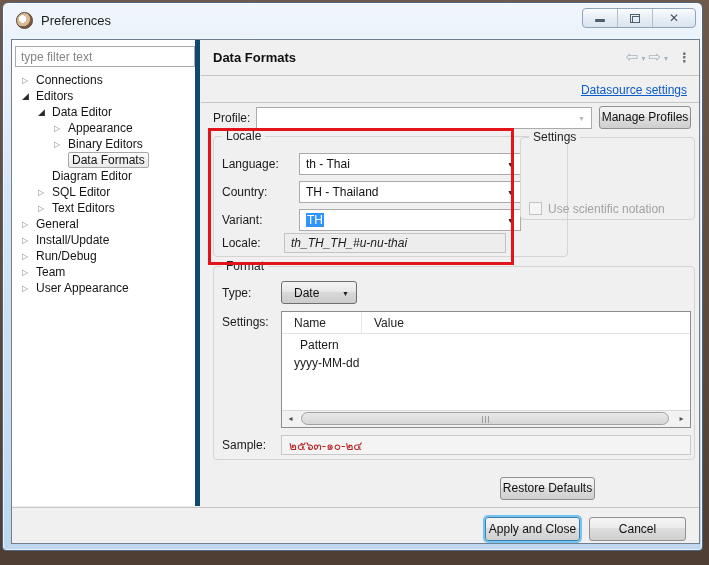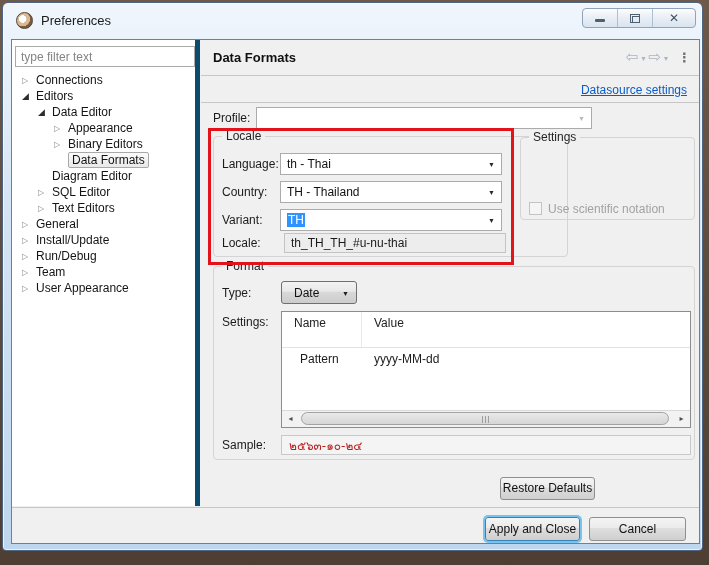--- a/index.html
+++ b/index.html
@@ -90,47 +90,47 @@
     font-family:inherit; font-size:12px; color:#111; text-align:center; line-height:21px;
   }
   .manage-btn { left:398px; top:66px; width:92px; }
   
   .group { position:absolute; border:1px solid #d4d4d4; border-radius:4px; }
   .group-legend { position:absolute; top:-8px; left:8px; background:#f0f0f0; padding:0 4px; color:#242424; }
   .locale-group { left:12px; top:96px; width:355px; height:121px; }
   .settings-group { left:319px; top:97px; width:175px; height:83px; }
   .format-group { left:12px; top:226px; width:482px; height:194px; }
   .locale-group .rowlbl { position:absolute; left:8px; }
-  .lc-combo { left:66px; width:222px; }
+  .lc-combo { left:85px; width:222px; }
   .readonly-field {
     position:absolute; left:70px; top:96px; width:222px; height:20px;
-    background:#ededed; border:1px solid #c3c3c3; display:flex; align-items:center; padding:8px 6px; color:#1a1a1a;
+    background:#ededed; border:1px solid #c3c3c3; display:flex; align-items:center; padding:8px 6px; color:#1a1a1a;font-style:italic;
   }
   .sel-text { background:#2f94ff; color:#fff; padding:0 1px; }
   
   .cbrow { position:absolute; left:8px; height:15px; display:flex; align-items:center; gap:6px; }
   .cbox { width:13px; height:13px; background:#fff; border:1px solid #8b8b8b; flex:none; box-shadow: inset 1px 1px 2px rgba(0,0,0,.12); }
   .cbrow.disabled .cbox { border-color:#c3c3c3; background:#f5f5f5; box-shadow:none; }
   .cbrow.disabled .cblabel { color:#a2a2a2; }
   
   .type-combo {
     position:absolute; left:67px; top:14px; width:76px; height:23px;
     border:1px solid #6f6f6f; border-radius:3px;
     background: linear-gradient(#f3f3f3, #e8e8e8 45%, #d9d9d9 46%, #cccccc);
     display:flex; align-items:center; padding:0 12px; color:#111;
   }
   .type-combo .arrow { position:absolute; right:7px; top:8px; font-size:7px; color:#1d1d1d; }
   .settings-table {
     position:absolute; left:67px; top:44px; width:410px; height:117px;
     background:#fff; border:1px solid #8c8c8c;
   }
-  .thead { display:flex; height:36px; border-bottom:1px solid #e2e2e2; }
+  .thead { display:flex; height:22px; border-bottom:1px solid #e2e2e2; }
   .th { padding:4px 0 0 12px; color:#222; }
   .th-name { width:80px; border-right:1px solid #e8e8e8; }
-  .trow { display:flex; height:22px; }
+  .trow { display:flex; height:22px;flex-direction:column; }
   .td-name { width:80px; padding:4px 0 0 18px; }
   .td-value { padding:4px 0 0 12px; }
   .hscroll {
     position:absolute; left:0; right:0; bottom:0; height:17px;
     background:#f2f2f2; border-top:1px solid #d9d9d9; 
   }
   .hs-arrow {
     position:absolute; top:0; width:17px; height:16px; text-align:center;
     color:#4f4f4f; font-size:8px; line-height:16px; font-family:"DejaVu Sans",sans-serif;
   }
@@ -259,20 +259,21 @@
       </div>
       <div class="sep sep1"></div>
       <a class="ds-link">Datasource settings</a>
       <div class="sep sep2"></div>
 
       <span class="lbl profile-label">Profile:</span>
       <div class="combo disabled profile-combo">
         <span></span>
         <span class="arrow">▼</span>
       </div>
+      <button class="btn manage-btn">Manage Profiles</button>
 
       <div class="annotation"></div>
 
       <div class="group locale-group">
         <span class="group-legend">Locale</span>
         <span class="rowlbl" style="top:20px">Language:</span>
         <div class="combo lc-combo" style="top:16px">
           <span>th - Thai</span>
           <span class="arrow">▼</span>
         </div>

